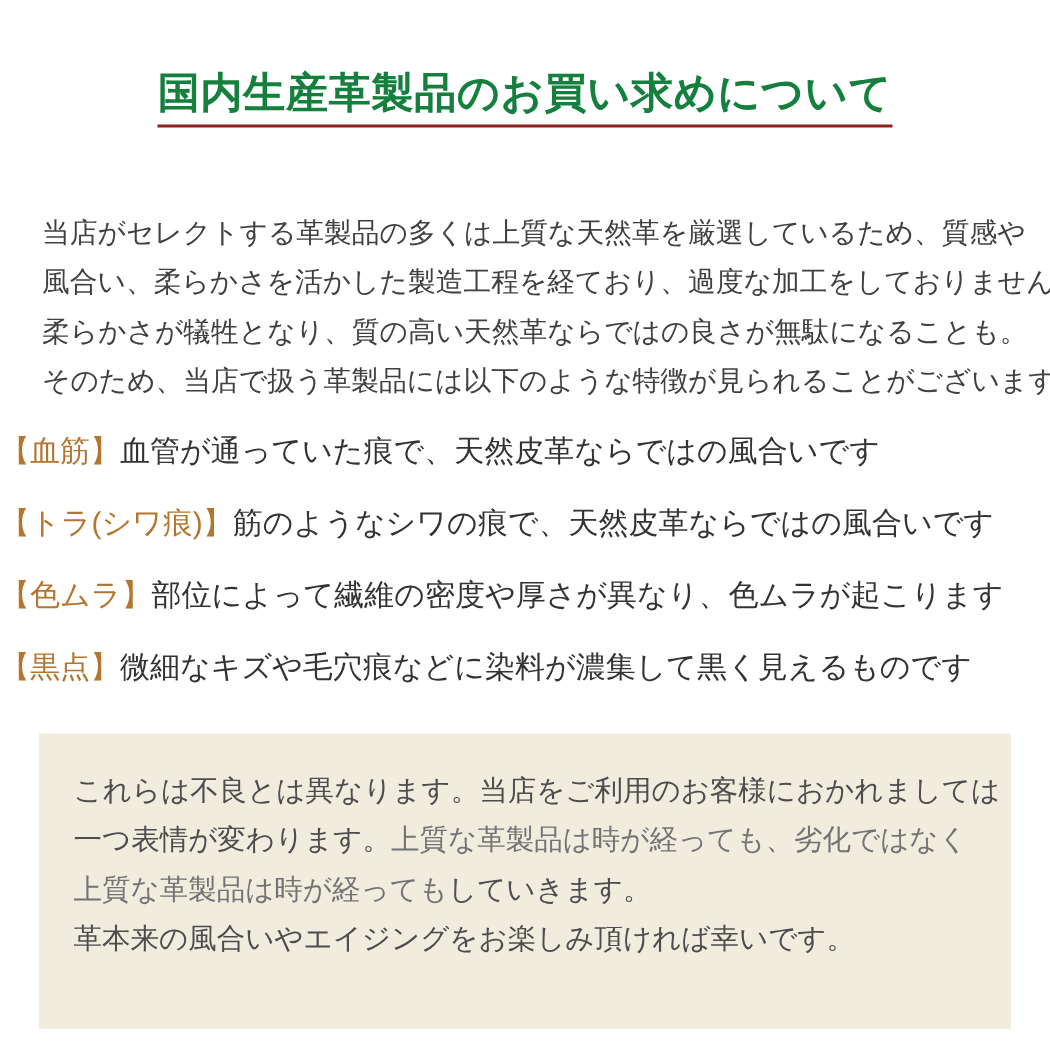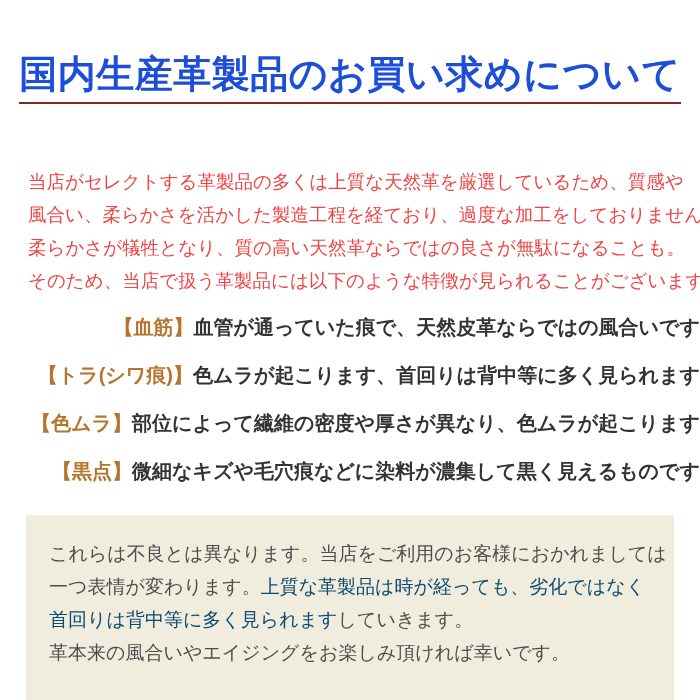--- a/index.html
+++ b/index.html
@@ -13,43 +13,43 @@
     overflow: hidden;
     font-family: "Liberation Serif", "DejaVu Serif", serif;
   }
   .title-wrap {
     text-align: center;
     padding-top: 27px;
   }
   .page-title {
     display: inline-block;
     font-family: "Liberation Serif", "DejaVu Serif", serif;
-    font-size: 38px;
+    font-size: 28px;
     font-weight: 600;
     letter-spacing: 0.5px;
-    color: #1d4ed8;
+    color: #15803d;
     border-bottom: 2px solid #8b2323;
     padding-bottom: 4px;
     line-height: 1.2;
   }
   .intro {
     margin: 36px 28px 0 28px;
     font-size: 18.5px;
     line-height: 33px;
-    color: #ef4444;
+    color: #404040;
   }
   .intro .line {
     white-space: nowrap;
   }
   .features {
     margin-top: 5px;
-    text-align: right;
+    text-align: left;
     font-family: "Liberation Sans", "DejaVu Sans", sans-serif;
     font-size: 20px;
-    font-weight: 700;
+    font-weight: 400;
     color: #333333;
   }
   .feature-row {
     height: 48px;
     line-height: 48px;
     white-space: nowrap;
   }
   .feature-term {
     color: #b4752e;
   }
@@ -61,21 +61,21 @@
     background: #f0eddf;
     padding: 22px 18px 0 23px;
     font-size: 19px;
     line-height: 33px;
     color: #4d4d4d;
   }
   .notice-box .line {
     white-space: nowrap;
   }
   .red-text {
-    color: #0c4a6e;
+    color: #737373;
   }
 </style>
 </head>
 <body>
 
 <div class="title-wrap">
   <h1 class="page-title">国内生産革製品のお買い求めについて</h1>
 </div>
 
 <div class="intro">
@@ -83,36 +83,36 @@
   <div class="line">風合い、柔らかさを活かした製造工程を経ており、過度な加工をしておりません。</div>
   <div class="line">柔らかさが犠牲となり、質の高い天然革ならではの良さが無駄になることも。</div>
   <div class="line">そのため、当店で扱う革製品には以下のような特徴が見られることがございます。</div>
 </div>
 
 <div class="features">
   <div class="feature-row">
     <span class="feature-term">【血筋】</span><span class="feature-desc">血管が通っていた痕で、天然皮革ならではの風合いです</span>
   </div>
   <div class="feature-row">
-    <span class="feature-term">【トラ(シワ痕)】</span><span class="feature-desc">色ムラが起こります、首回りは背中等に多く見られます</span>
+    <span class="feature-term">【トラ(シワ痕)】</span><span class="feature-desc">筋のようなシワの痕で、天然皮革ならではの風合いです</span>
   </div>
   <div class="feature-row">
     <span class="feature-term">【色ムラ】</span><span class="feature-desc">部位によって繊維の密度や厚さが異なり、色ムラが起こります</span>
   </div>
   <div class="feature-row">
     <span class="feature-term">【黒点】</span><span class="feature-desc">微細なキズや毛穴痕などに染料が濃集して黒く見えるものです</span>
   </div>
 </div>
 
 <div class="notice-box">
   <div class="line">
     <span>これらは不良とは異なります。当店をご利用のお客様におかれましては</span>
   </div>
   <div class="line">
     <span>一つ表情が変わります。</span><span class="red-text">上質な革製品は時が経っても、劣化ではなく</span>
   </div>
   <div class="line">
-    <span class="red-text">首回りは背中等に多く見られます</span><span>していきます。</span>
+    <span class="red-text">上質な革製品は時が経っても</span><span>していきます。</span>
   </div>
   <div class="line">
     <span>革本来の風合いやエイジングをお楽しみ頂ければ幸いです。</span>
   </div>
 </div>
 
 </body></html>

